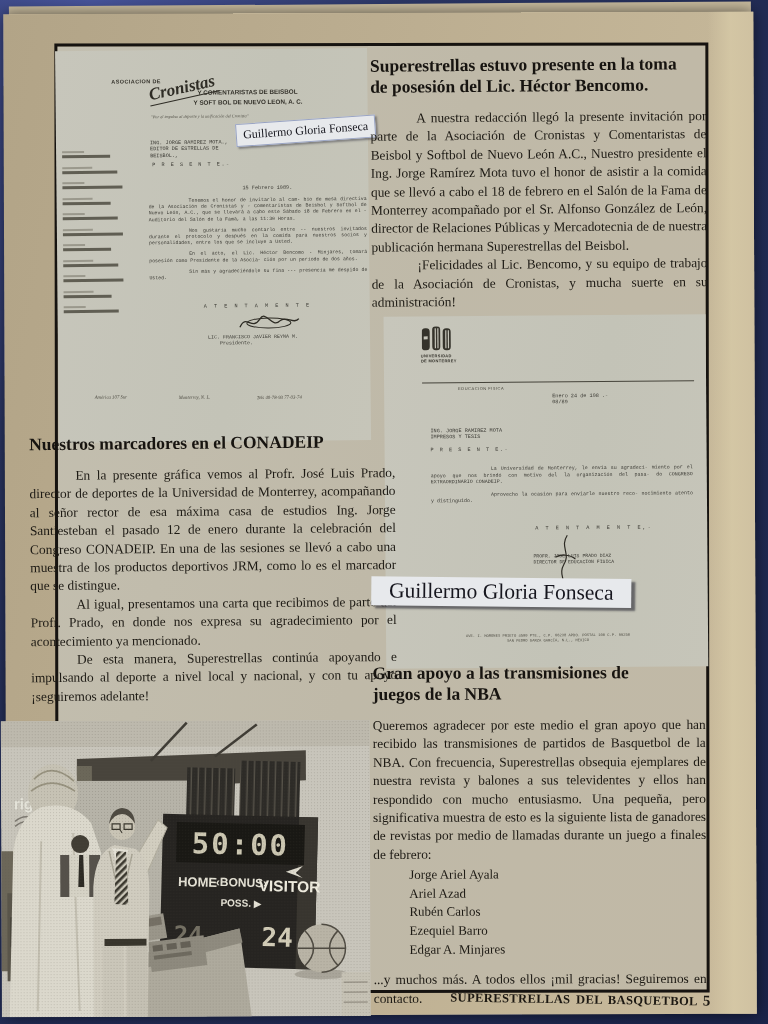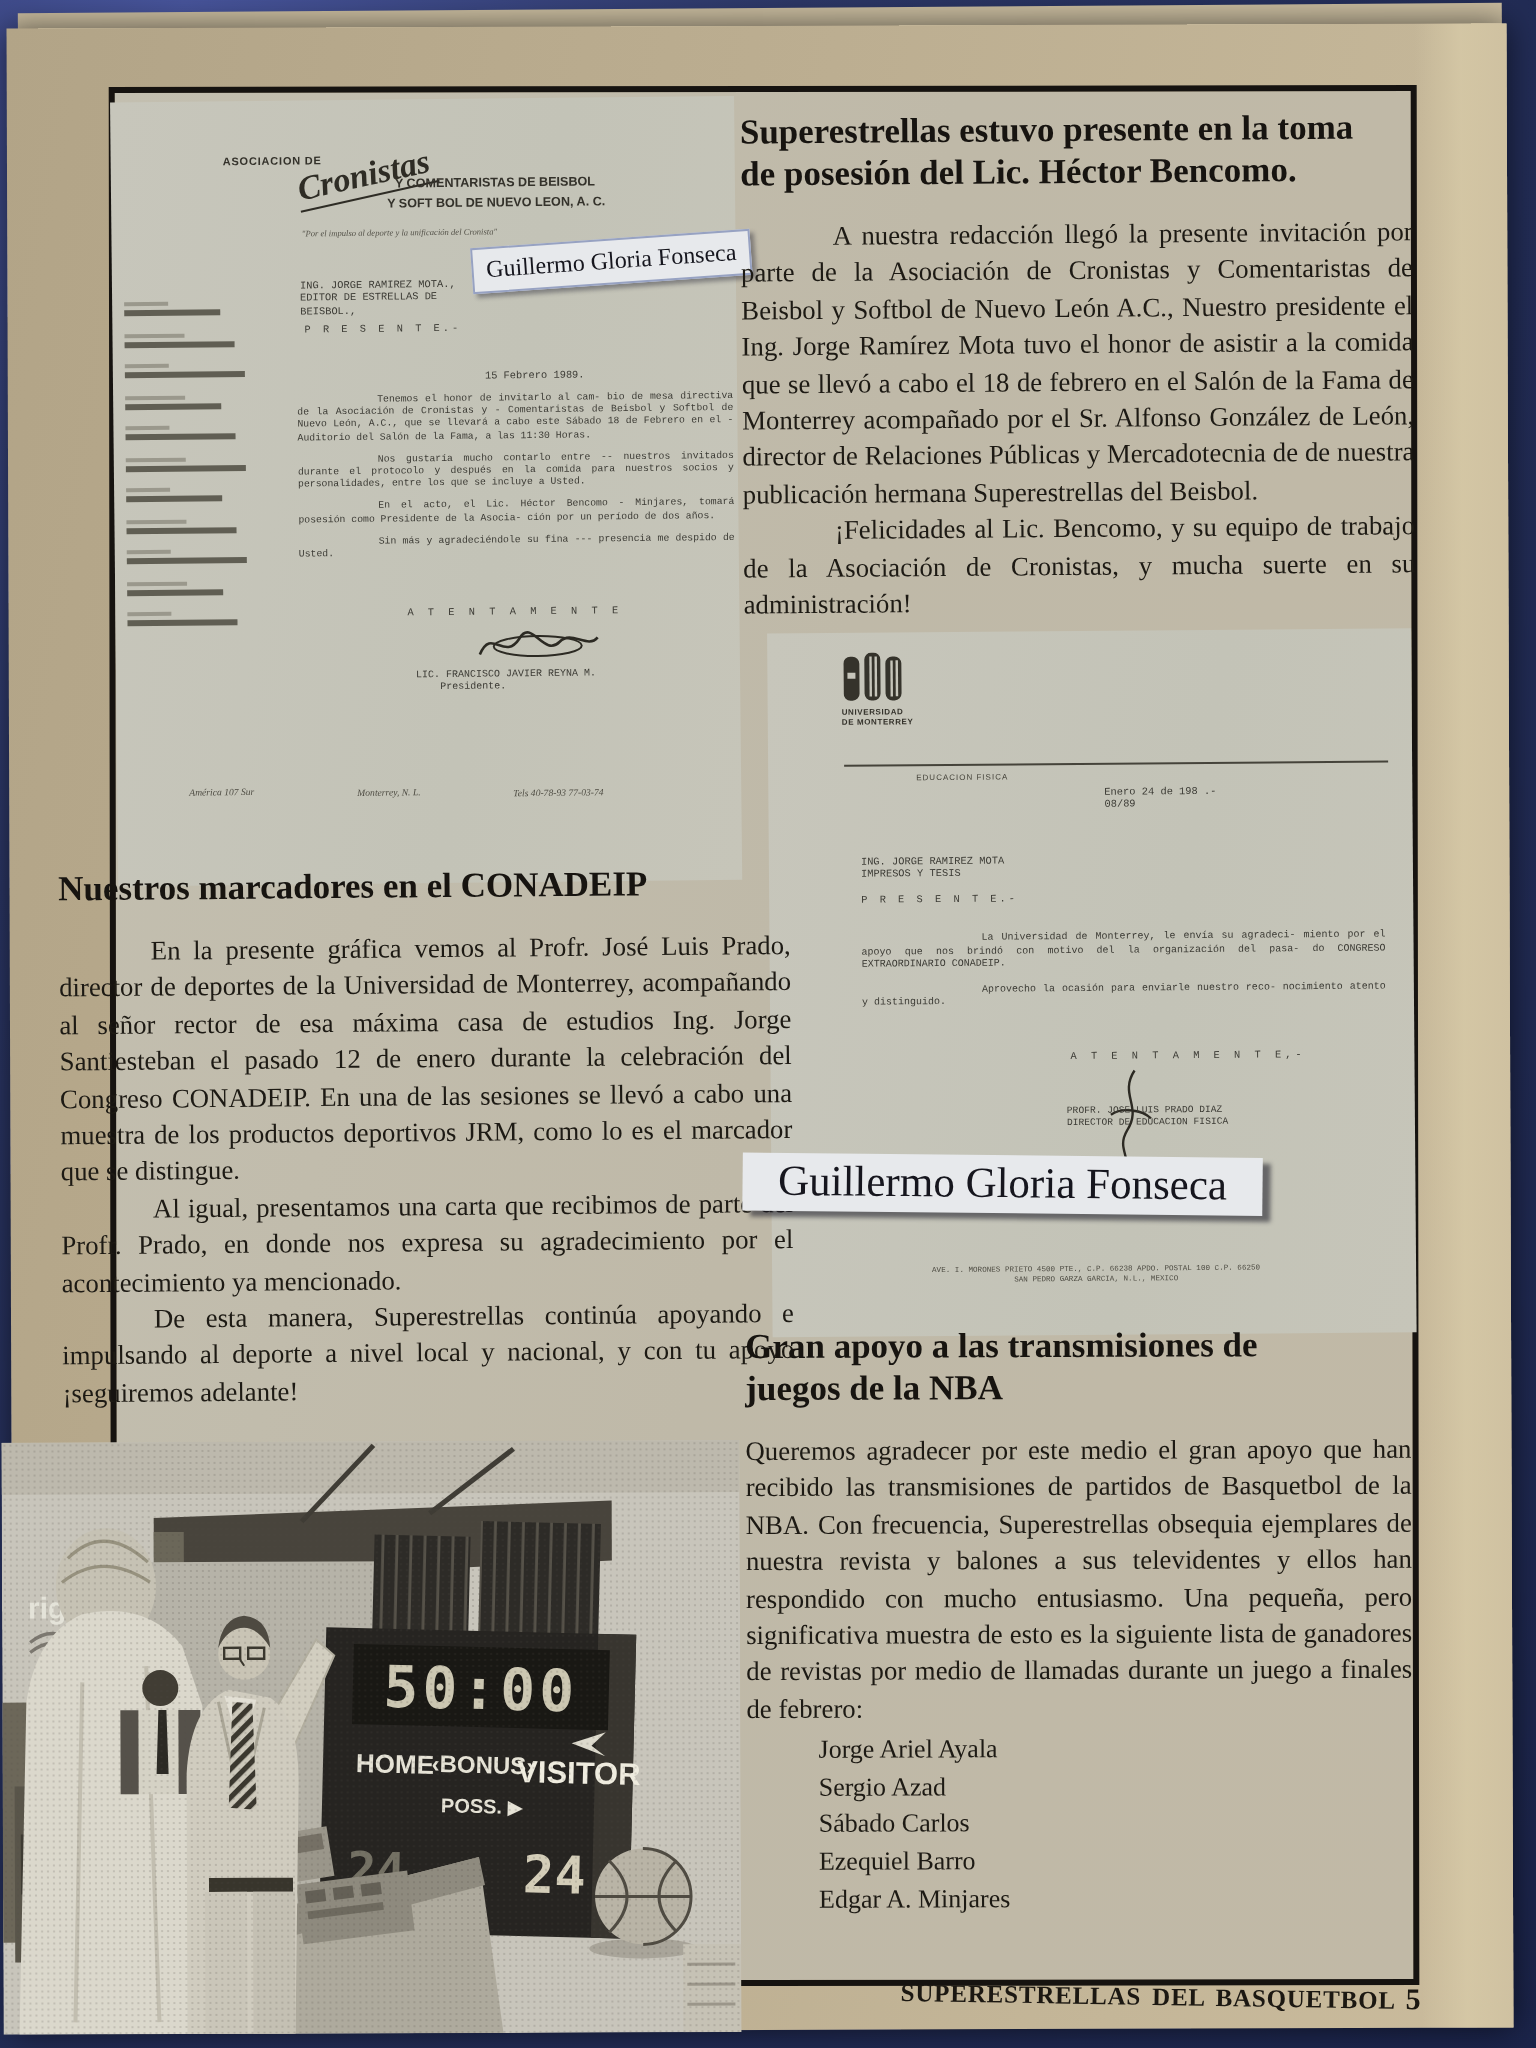--- a/index.html
+++ b/index.html
@@ -244,26 +244,27 @@
 
     <section class="article art-nba">
       <h2>
         <span style="display:block;">Gran apoyo a las transmisiones de</span>
         <span style="display:block;">juegos de la NBA</span>
       </h2>
       <p>Queremos agradecer por este medio el gran apoyo que han recibido las transmisiones de partidos de Basquetbol de la NBA. Con frecuencia, Superestrellas obsequia ejemplares de nuestra revista y balones a sus televidentes y ellos han respondido con mucho entusiasmo. Una pequeña, pero significativa muestra de esto es la siguiente lista de ganadores de revistas por medio de llamadas durante un juego a finales de febrero:</p>
       <div class="winners">
         <ul class="wcol c1">
           <li>Jorge Ariel Ayala</li>
-          <li>Sergio Azad</li>
-          <li>Sábado Carlos</li>
+          <li>Ariel Azad</li>
+          <li>Rubén Carlos</li>
           <li>Ezequiel Barro</li>
           <li>Edgar A. Minjares</li>
         </ul>
       </div>
+      <p>...y muchos más. A todos ellos ¡mil gracias! Seguiremos en contacto.</p>
     </section>
 
     <figure class="photo">
       <svg width="369" height="296" viewBox="0 0 369 296">
         <defs>
           <pattern id="ht" width="3" height="3" patternUnits="userSpaceOnUse">
             <circle cx="1.5" cy="1.5" r="0.55" fill="#4e4a40" opacity="0.22"></circle>
           </pattern>
           <pattern id="tiestripe" width="5" height="5" patternUnits="userSpaceOnUse" patternTransform="rotate(45)">
             <rect width="5" height="5" fill="#ccc8ba"></rect>

